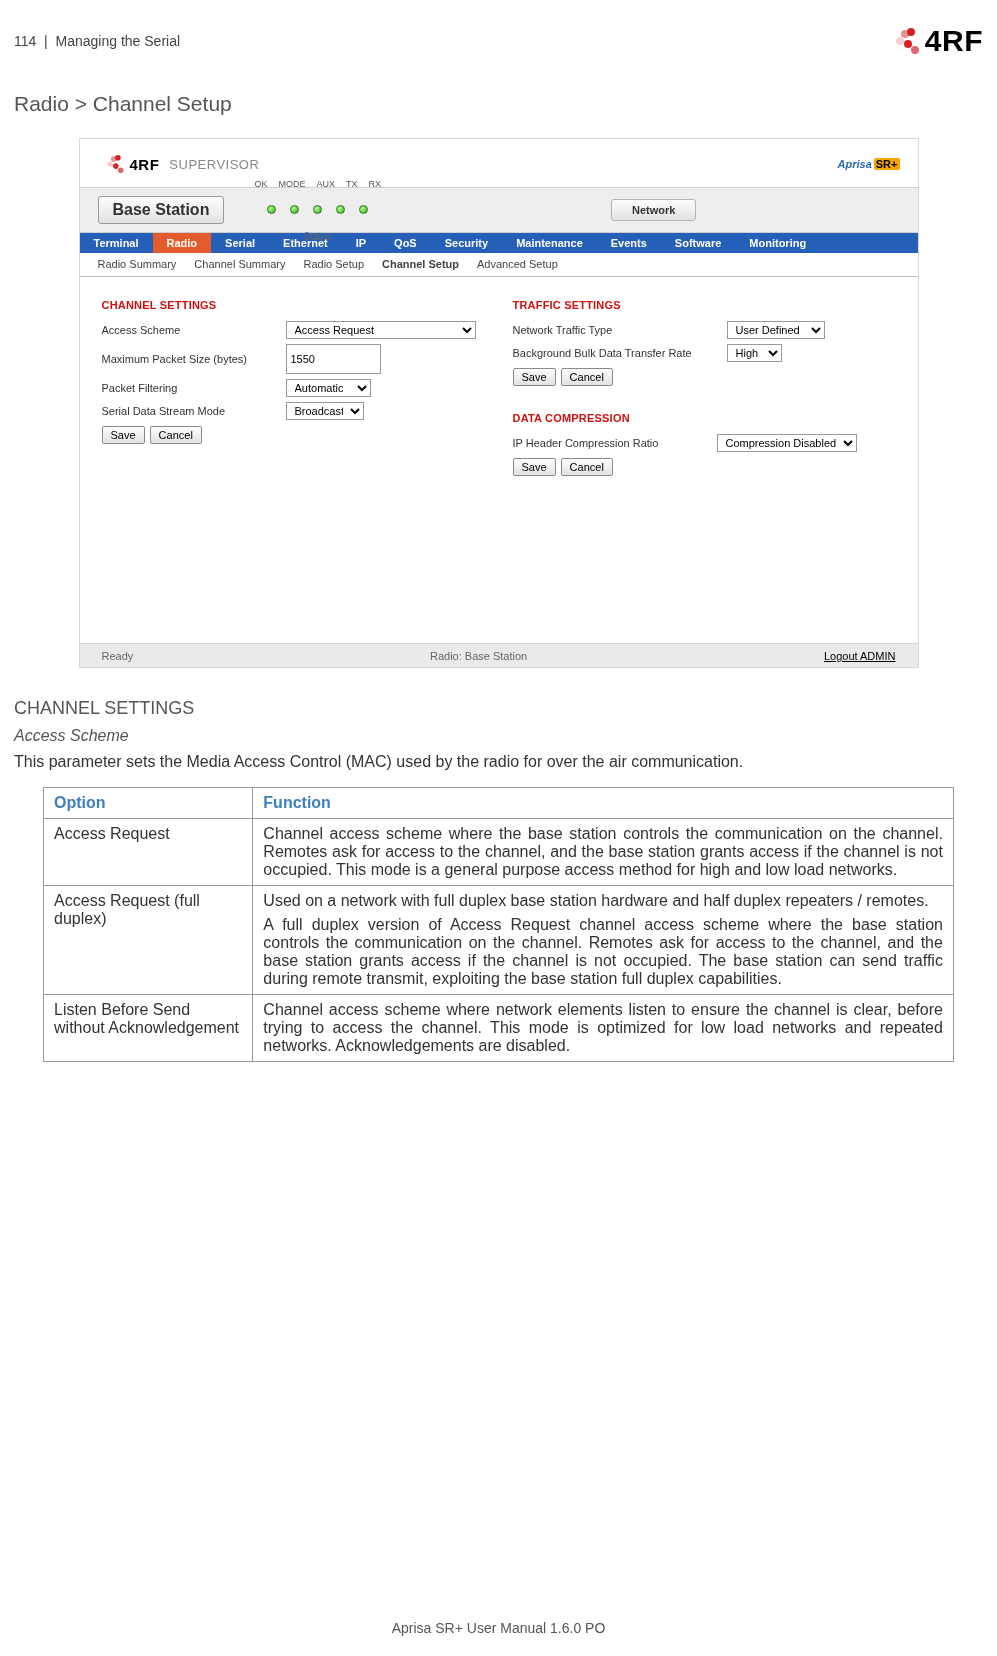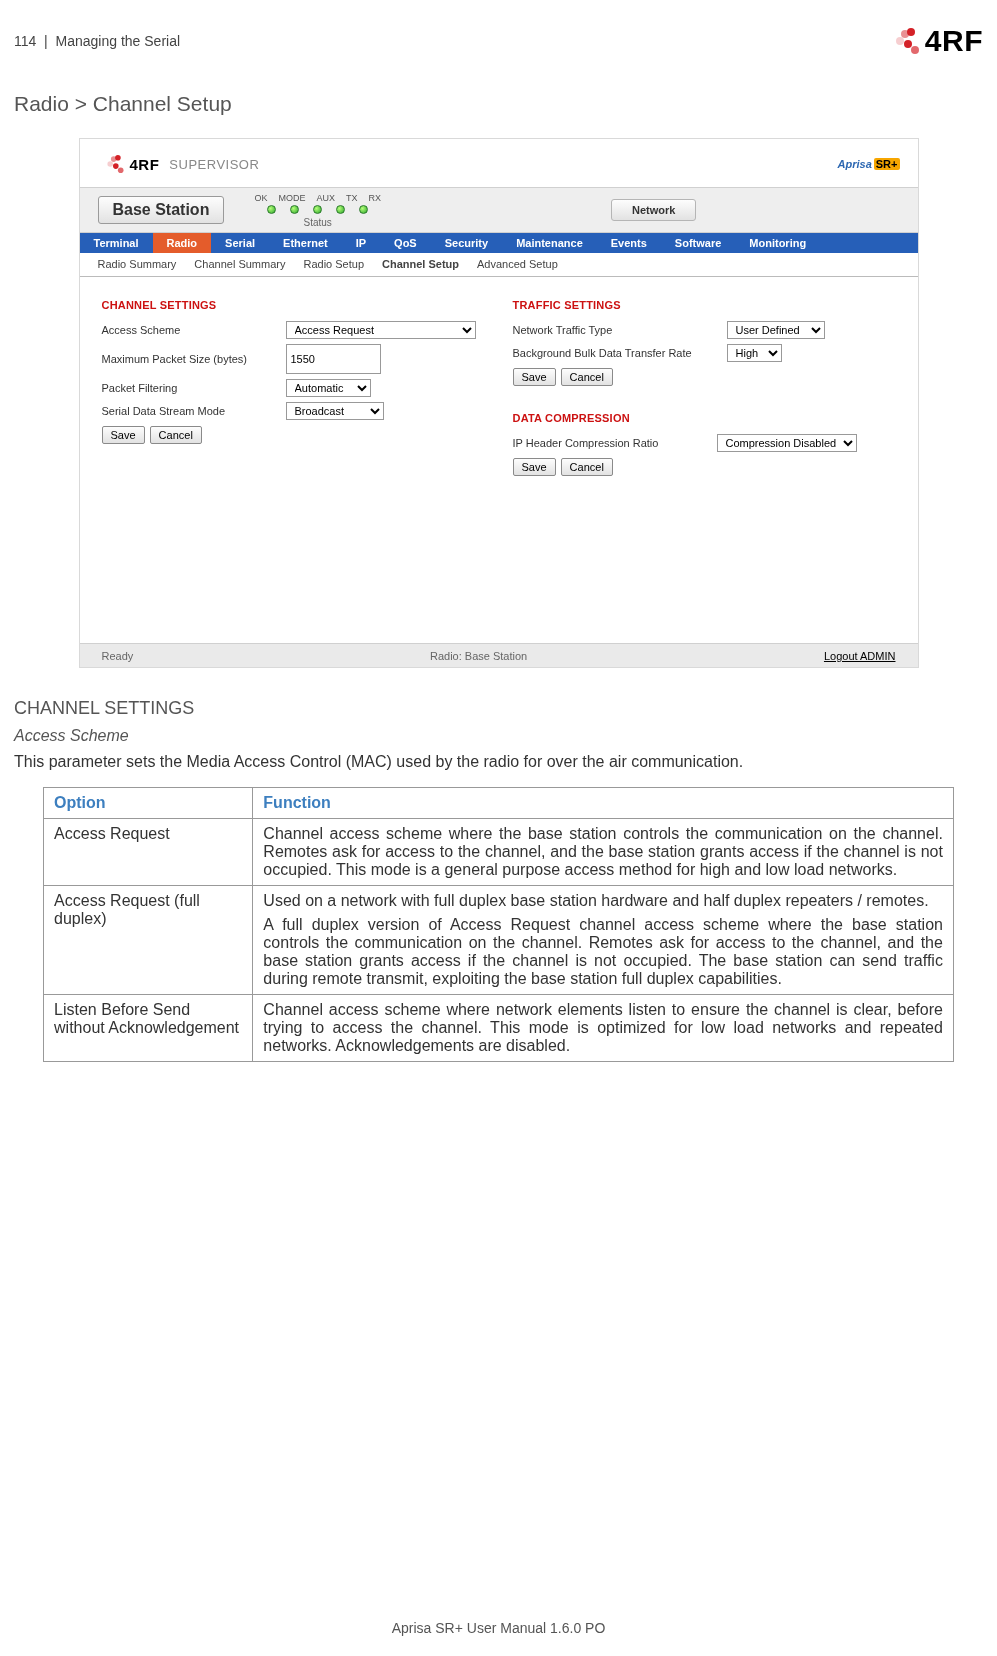--- a/index.html
+++ b/index.html
@@ -17,21 +17,21 @@
   .ld5 { top: 20px; left: 22px; background: #d42127; opacity: .68; }
   .logo-4rf-text { font-weight: 800; font-size: 30px; color: #000; letter-spacing: .5px; }
   .section-title { font-size: 21px; color: #555; font-weight: 400; font-family: "Trebuchet MS", Verdana, sans-serif; margin: 0 0 22px 0; }
   .screenshot { width: 840px; height: 530px; border: 1px solid #d9d9d9; margin: 0 auto 30px auto; background: #fff; font-family: Tahoma, Verdana, sans-serif; font-size: 11px; color: #333; position: relative; }
   .sup-bar { display: flex; align-items: center; justify-content: space-between; padding: 10px 18px 8px 18px; }
   .sup-left { display: flex; align-items: center; gap: 6px; font-weight: 800; color: #444; letter-spacing: .5px; }
   .aprisa-logo { font-weight: 800; color: #2b66b1; font-style: italic; }
   .aprisa-logo .plus { background: #f7a600; color: #000; font-style: normal; padding: 0 2px; border-radius: 2px; margin-left: 2px; }
   .status-row { display: flex; align-items: center; background: #eee; border-top: 1px solid #d0d0d0; border-bottom: 1px solid #d0d0d0; height: 46px; padding: 0 18px; gap: 30px; }
   .station-btn { background: linear-gradient(#fdfdfd,#e2e2e2); border: 1px solid #9a9a9a; border-radius: 3px; padding: 4px 14px; font-weight: bold; font-size: 16px; }
-  .leds { display: flex; flex-direction: column; align-items: center; gap: 2px; }
+  .leds { display: flex; flex-direction: column; align-items: center; gap: 16px; }
   .led-labels { display: flex; gap: 11px; font-size: 9px; color: #555; }
   .led-row { display: flex; gap: 14px; }
   .led { width: 9px; height: 9px; border-radius: 50%; background: radial-gradient(circle at 35% 35%, #b6ff7a, #2aa62a); border: 1px solid #2a7a2a; }
   .status-txt { font-size: 10px; color: #666; margin-top: 1px; }
   .network-btn { background: linear-gradient(#fdfdfd,#e2e2e2); border: 1px solid #b5b5b5; border-radius: 3px; padding: 4px 20px; font-weight: bold; margin-left: 200px; font-size: 11px; }
   .main-tabs { display: flex; background: #265fb8; color: #fff; font-weight: bold; font-size: 11px; }
   .main-tabs .tab { padding: 4px 14px; cursor: pointer; }
   .main-tabs .tab.active { background: #e45c2b; }
   .sub-tabs { display: flex; gap: 18px; background: #fff; padding: 5px 18px 6px 18px; border-bottom: 1px solid #bbb; color: #444; font-size: 11px; }
   .sub-tabs .stab { cursor: pointer; }
@@ -156,21 +156,21 @@
         <div class="field-row">
           <label>Maximum Packet Size (bytes)</label>
           <input class="inp" style="width: 95px;" value="1550">
         </div>
         <div class="field-row">
           <label>Packet Filtering</label>
           <select class="sel" style="width:85px"><option>Automatic</option></select>
         </div>
         <div class="field-row">
           <label>Serial Data Stream Mode</label>
-          <select class="sel" style="width:98px"><option>Broadcast</option></select>
+          <select class="sel" style="width:78px"><option>Broadcast</option></select>
         </div>
         <div class="btnrow">
           <button class="btn-sm">Save</button>
           <button class="btn-sm">Cancel</button>
         </div>
       </div>
 
       <div class="panel-col">
         <div class="panel-head">TRAFFIC SETTINGS</div>
         <div class="field-row">

